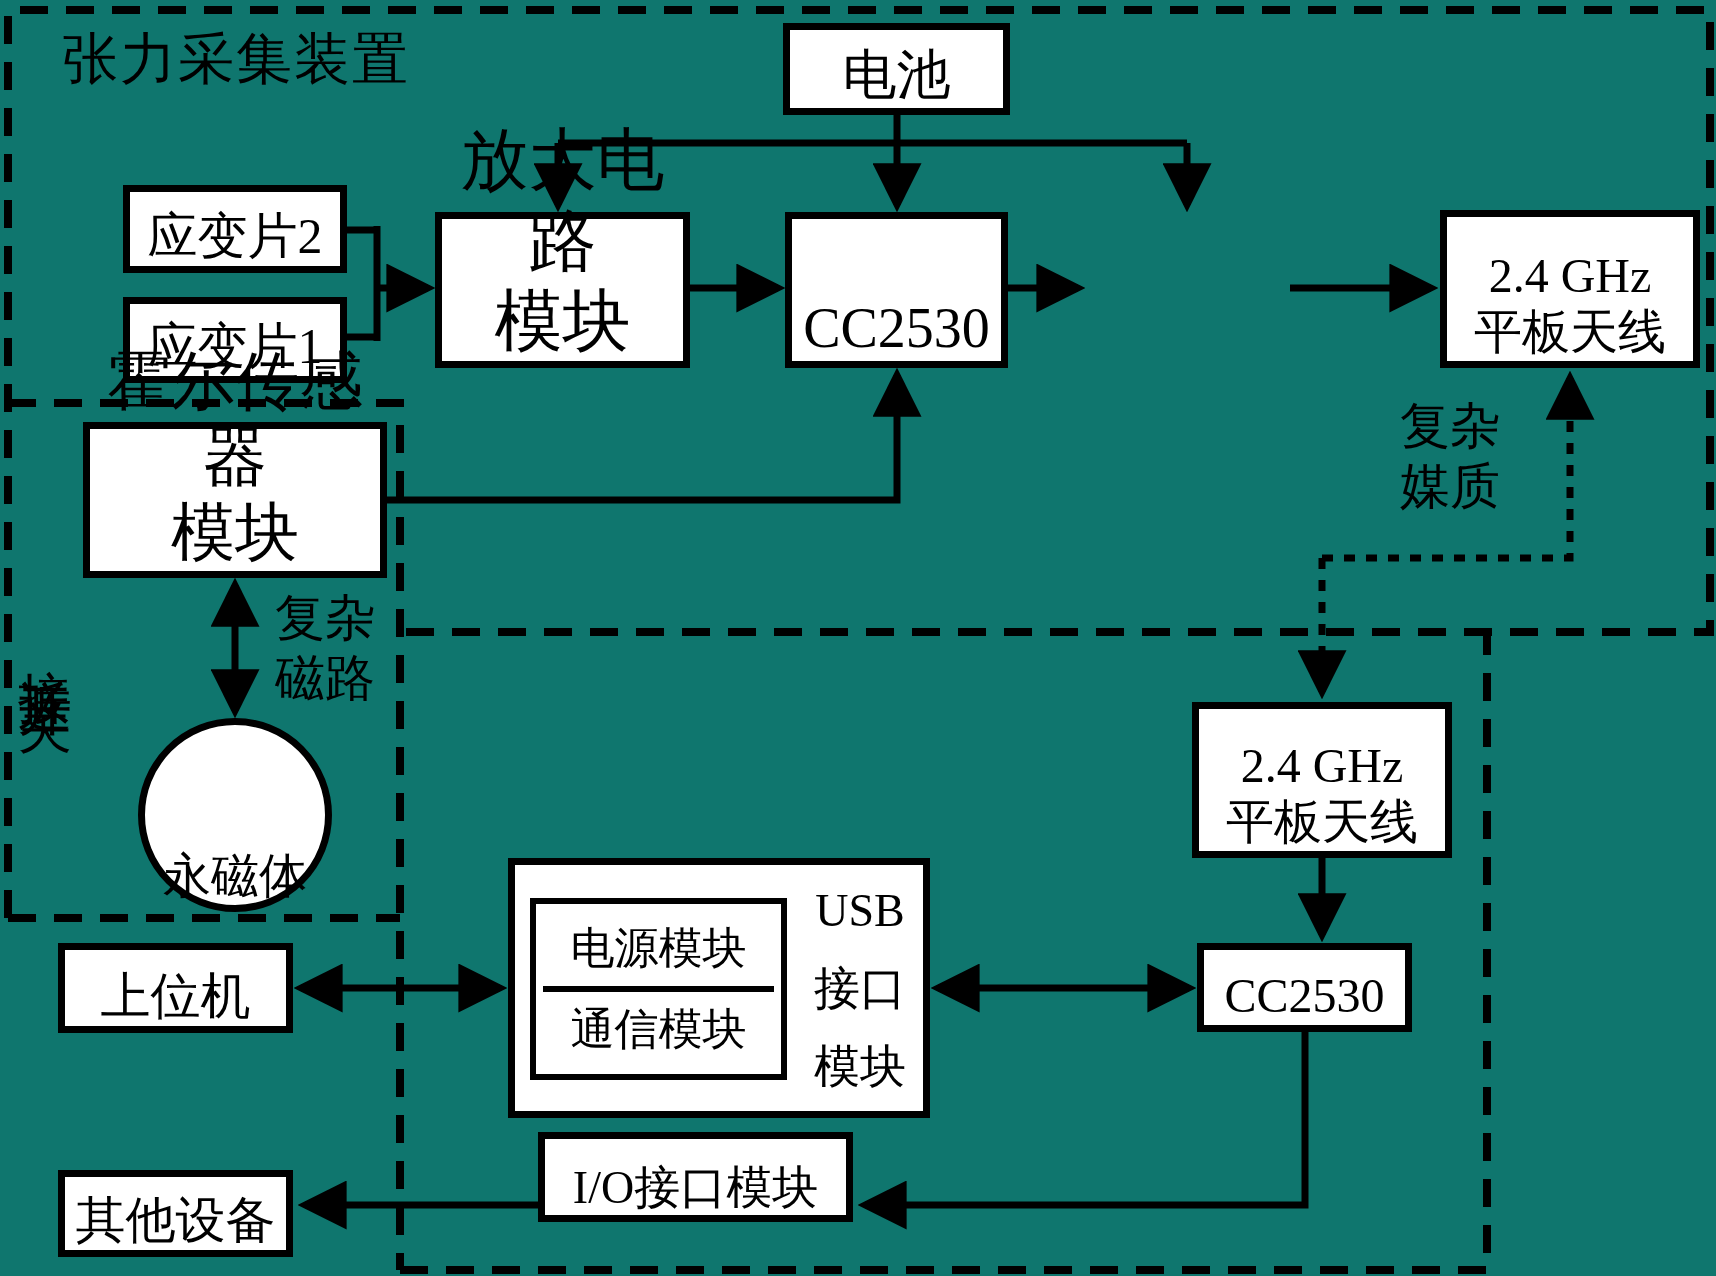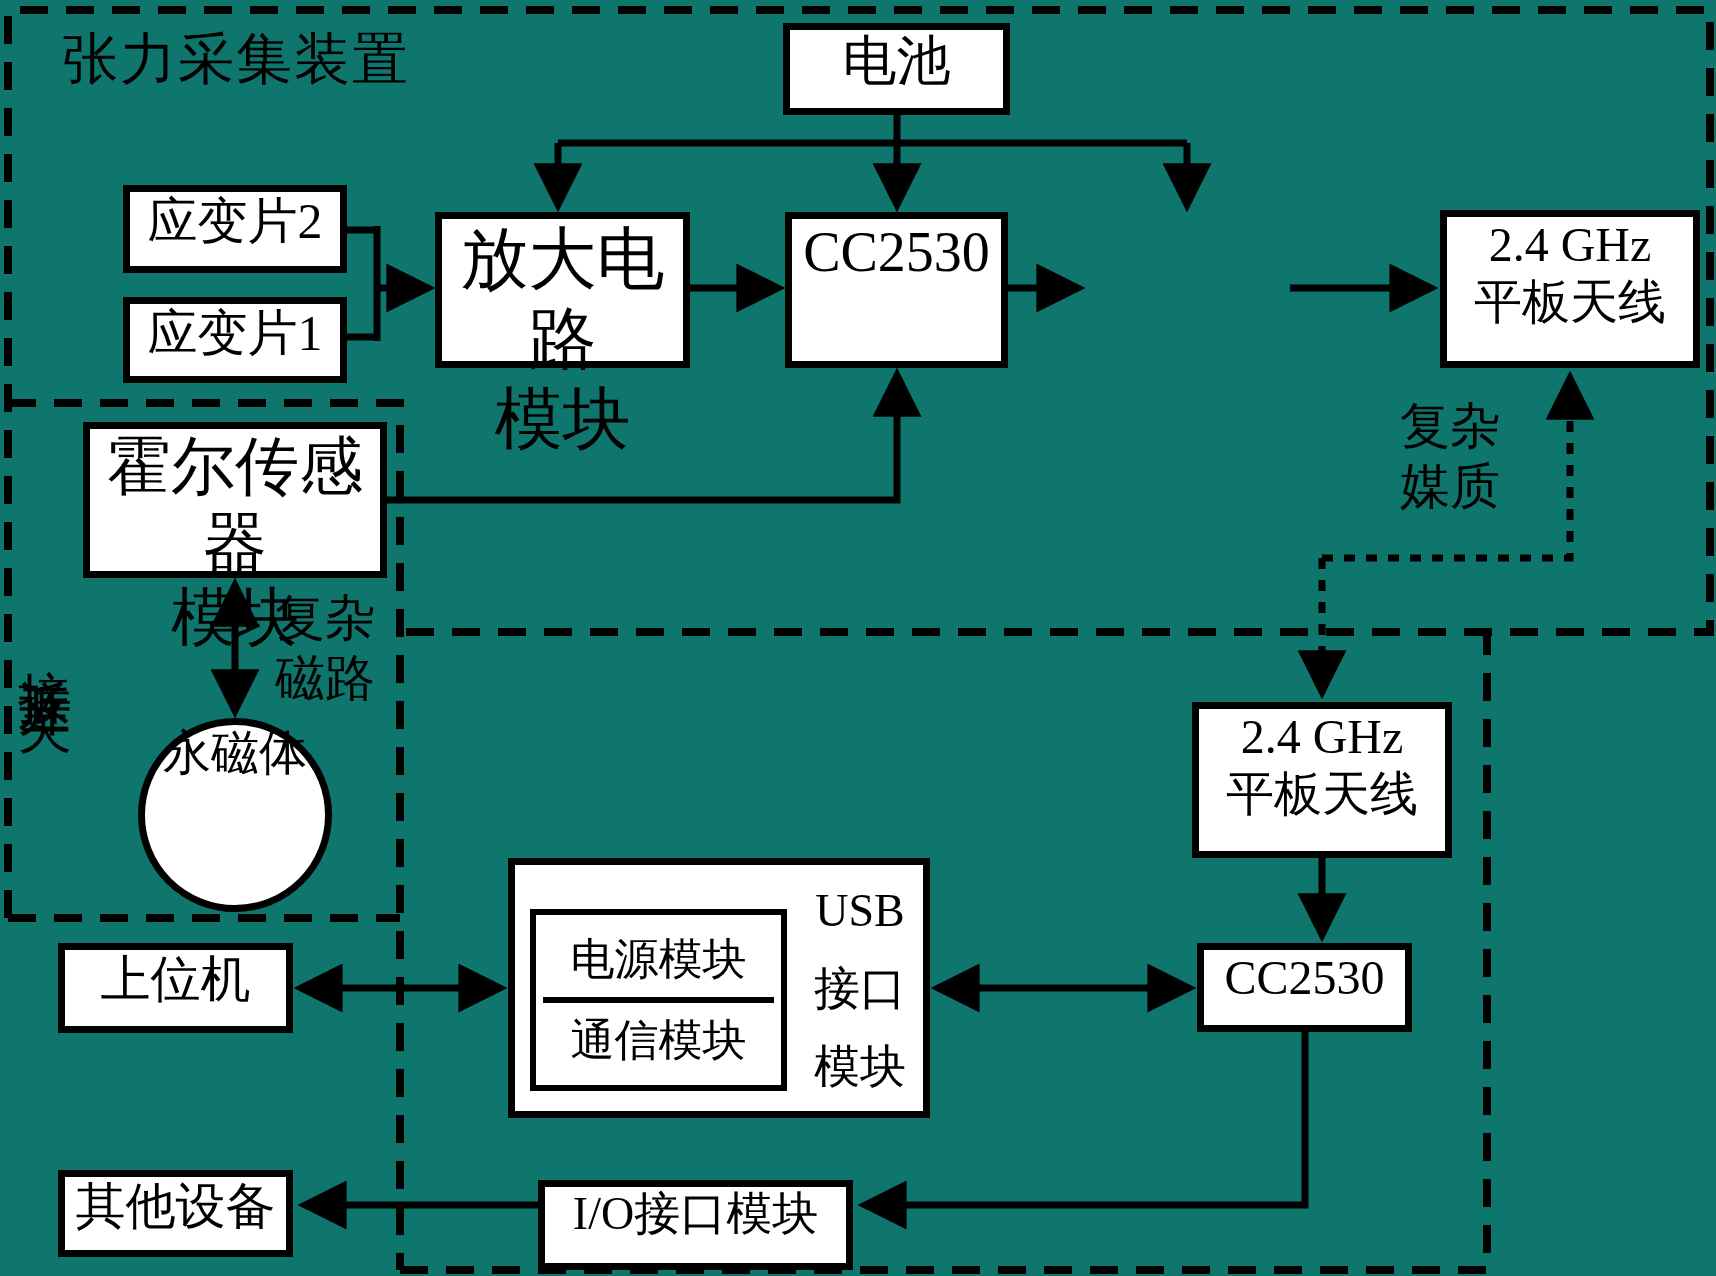--- a/index.html
+++ b/index.html
@@ -3,42 +3,42 @@
 <meta charset="utf-8">
 <style>
   html,body{margin:0;padding:0;background:#ffffff;}
   #canvas{
     position:relative;width:1716px;height:1276px;background:#0f766e;
     font-family:"Liberation Serif","DejaVu Serif",serif;color:#000;overflow:hidden;
   }
   #wires{position:absolute;left:0;top:0;z-index:0;}
   .box{
     position:absolute;box-sizing:border-box;border:7px solid #000;background:#fff;
-    display:flex;flex-direction:column;align-items:center;justify-content:flex-start;
+    display:flex;flex-direction:column;align-items:center;justify-content:flex-end;
     text-align:center;z-index:1;line-height:1.18;
   }
   .lbl{position:absolute;z-index:1;text-align:center;line-height:1.2;white-space:nowrap;}
   
   #battery{left:783px;top:23px;width:227px;height:92px;font-size:54px;}
   #strain2{left:123px;top:185px;width:224px;height:88px;font-size:50px;}
   #strain1{left:123px;top:297px;width:224px;height:86px;font-size:50px;}
   #amp{left:435px;top:212px;width:255px;height:156px;font-size:68px;}
   #cc1{left:785px;top:212px;width:223px;height:156px;font-size:56px;}
   #rf{left:1085px;top:210px;width:205px;height:158px;font-size:50px;}
   #ant1{left:1440px;top:210px;width:260px;height:158px;font-size:48px;}
   #hall{left:83px;top:422px;width:304px;height:156px;font-size:64px;}
   #magnet{left:138px;top:718px;width:194px;height:194px;border-radius:50%;font-size:48px;}
   #host{left:58px;top:943px;width:235px;height:90px;font-size:50px;}
   #usb-outer{left:508px;top:858px;width:422px;height:260px;}
-  #pc-box{left:530px;top:898px;width:257px;height:182px;border-width:6px;padding:7px;justify-content:stretch;margin-top:11px;}
+  #pc-box{left:530px;top:898px;width:257px;height:182px;border-width:6px;padding:7px;justify-content:stretch;}
   #pc-box .cell{flex:1;display:flex;align-items:center;justify-content:center;font-size:44px;width:100%;}
   #pc-box .cell:first-child{border-bottom:6px solid #000;}
   #cc2{left:1197px;top:943px;width:215px;height:89px;font-size:48px;}
   #ant2{left:1192px;top:702px;width:260px;height:156px;font-size:48px;}
-  #io{left:538px;top:1132px;width:315px;height:90px;font-size:46px;margin-top:48px;}
+  #io{left:538px;top:1132px;width:315px;height:90px;font-size:46px;}
   #other{left:58px;top:1170px;width:235px;height:87px;font-size:50px;}
   
   #title-top{left:62px;top:26px;font-size:56px;letter-spacing:2px;}
   #title-bottom{left:520px;top:698px;font-size:48px;}
   #prox-label{left:12px;top:466px;height:360px;font-size:54px;writing-mode:vertical-rl;letter-spacing:10px;}
   #maglabel{left:255px;top:588px;width:140px;font-size:50px;}
   #medlabel{left:1385px;top:396px;width:130px;font-size:50px;}
   #usb-label{left:790px;top:872px;width:140px;font-size:46px;line-height:1.7;}
 </style>
 </head>

